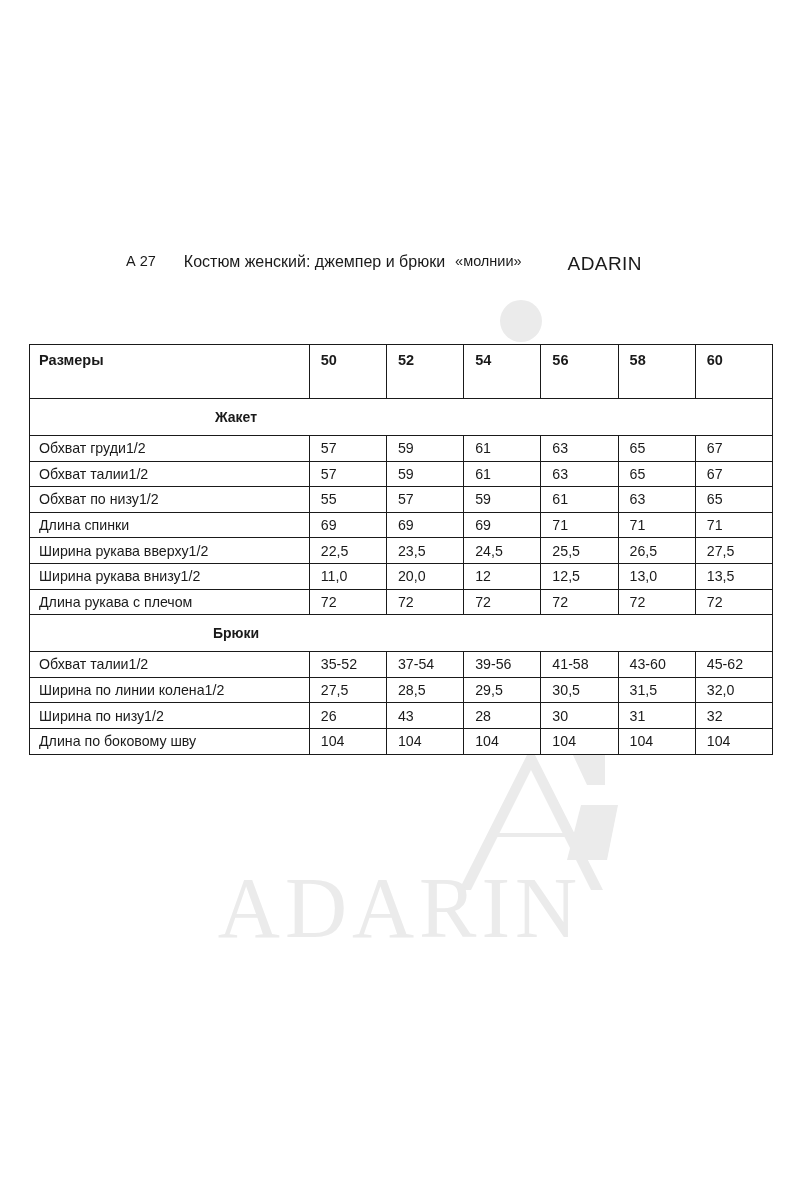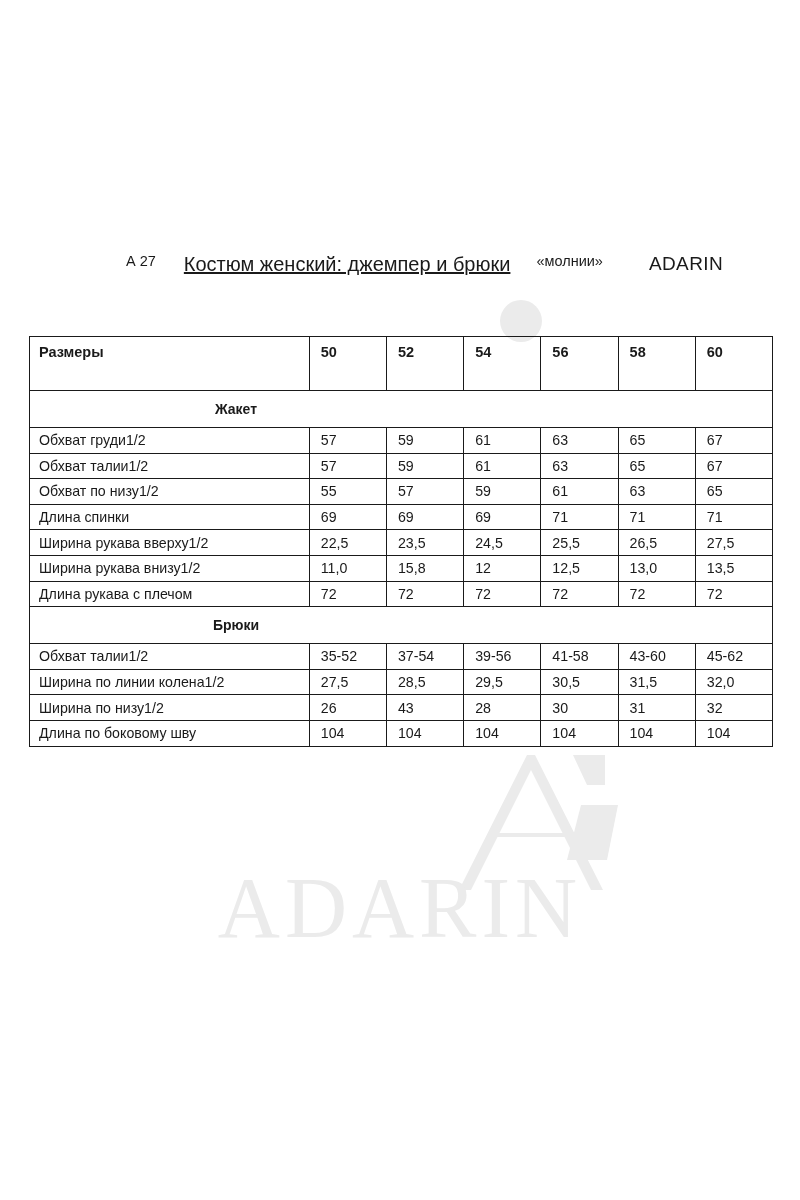--- a/index.html
+++ b/index.html
@@ -63,41 +63,40 @@
     display: flex;
     align-items: flex-start;
     white-space: nowrap;
   }
   .doc-header .code {
     font-size: 14.5px;
     font-weight: 400;
     margin-right: 28px;
   }
   .doc-header .desc {
-    font-size: 20px;
-    font-weight: 400;
-    margin-right: 26px;
-    text-decoration: underline;
+    font-size: 16px;
+    font-weight: 400;
+    margin-right: 10px;
   }
   .doc-header .zipper {
     font-size: 14.5px;
     font-weight: 400;
     margin-right: 46px;
   }
   .doc-header .brand {
     font-size: 19px;
     font-weight: 400;
     letter-spacing: 0.4px;
   }
 
   
   .size-table {
     position: absolute;
     left: 29px;
-    top: 336px;
+    top: 344px;
     width: 744px;
     border-collapse: collapse;
     table-layout: fixed;
     z-index: 2;
     background: transparent;
   }
   .size-table td, .size-table th {
     border: 1px solid #1a1a1a;
     padding: 0;
     vertical-align: top;
@@ -224,21 +223,21 @@
         <td class="cell-value">22,5</td>
         <td class="cell-value">23,5</td>
         <td class="cell-value">24,5</td>
         <td class="cell-value">25,5</td>
         <td class="cell-value">26,5</td>
         <td class="cell-value">27,5</td>
       </tr>
       <tr class="data-row">
         <td class="cell-label">Ширина рукава внизу1/2</td>
         <td class="cell-value">11,0</td>
-        <td class="cell-value">15,8</td>
+        <td class="cell-value">20,0</td>
         <td class="cell-value">12</td>
         <td class="cell-value">12,5</td>
         <td class="cell-value">13,0</td>
         <td class="cell-value">13,5</td>
       </tr>
       <tr class="data-row">
         <td class="cell-label">Длина рукава с плечом</td>
         <td class="cell-value">72</td>
         <td class="cell-value">72</td>
         <td class="cell-value">72</td>

